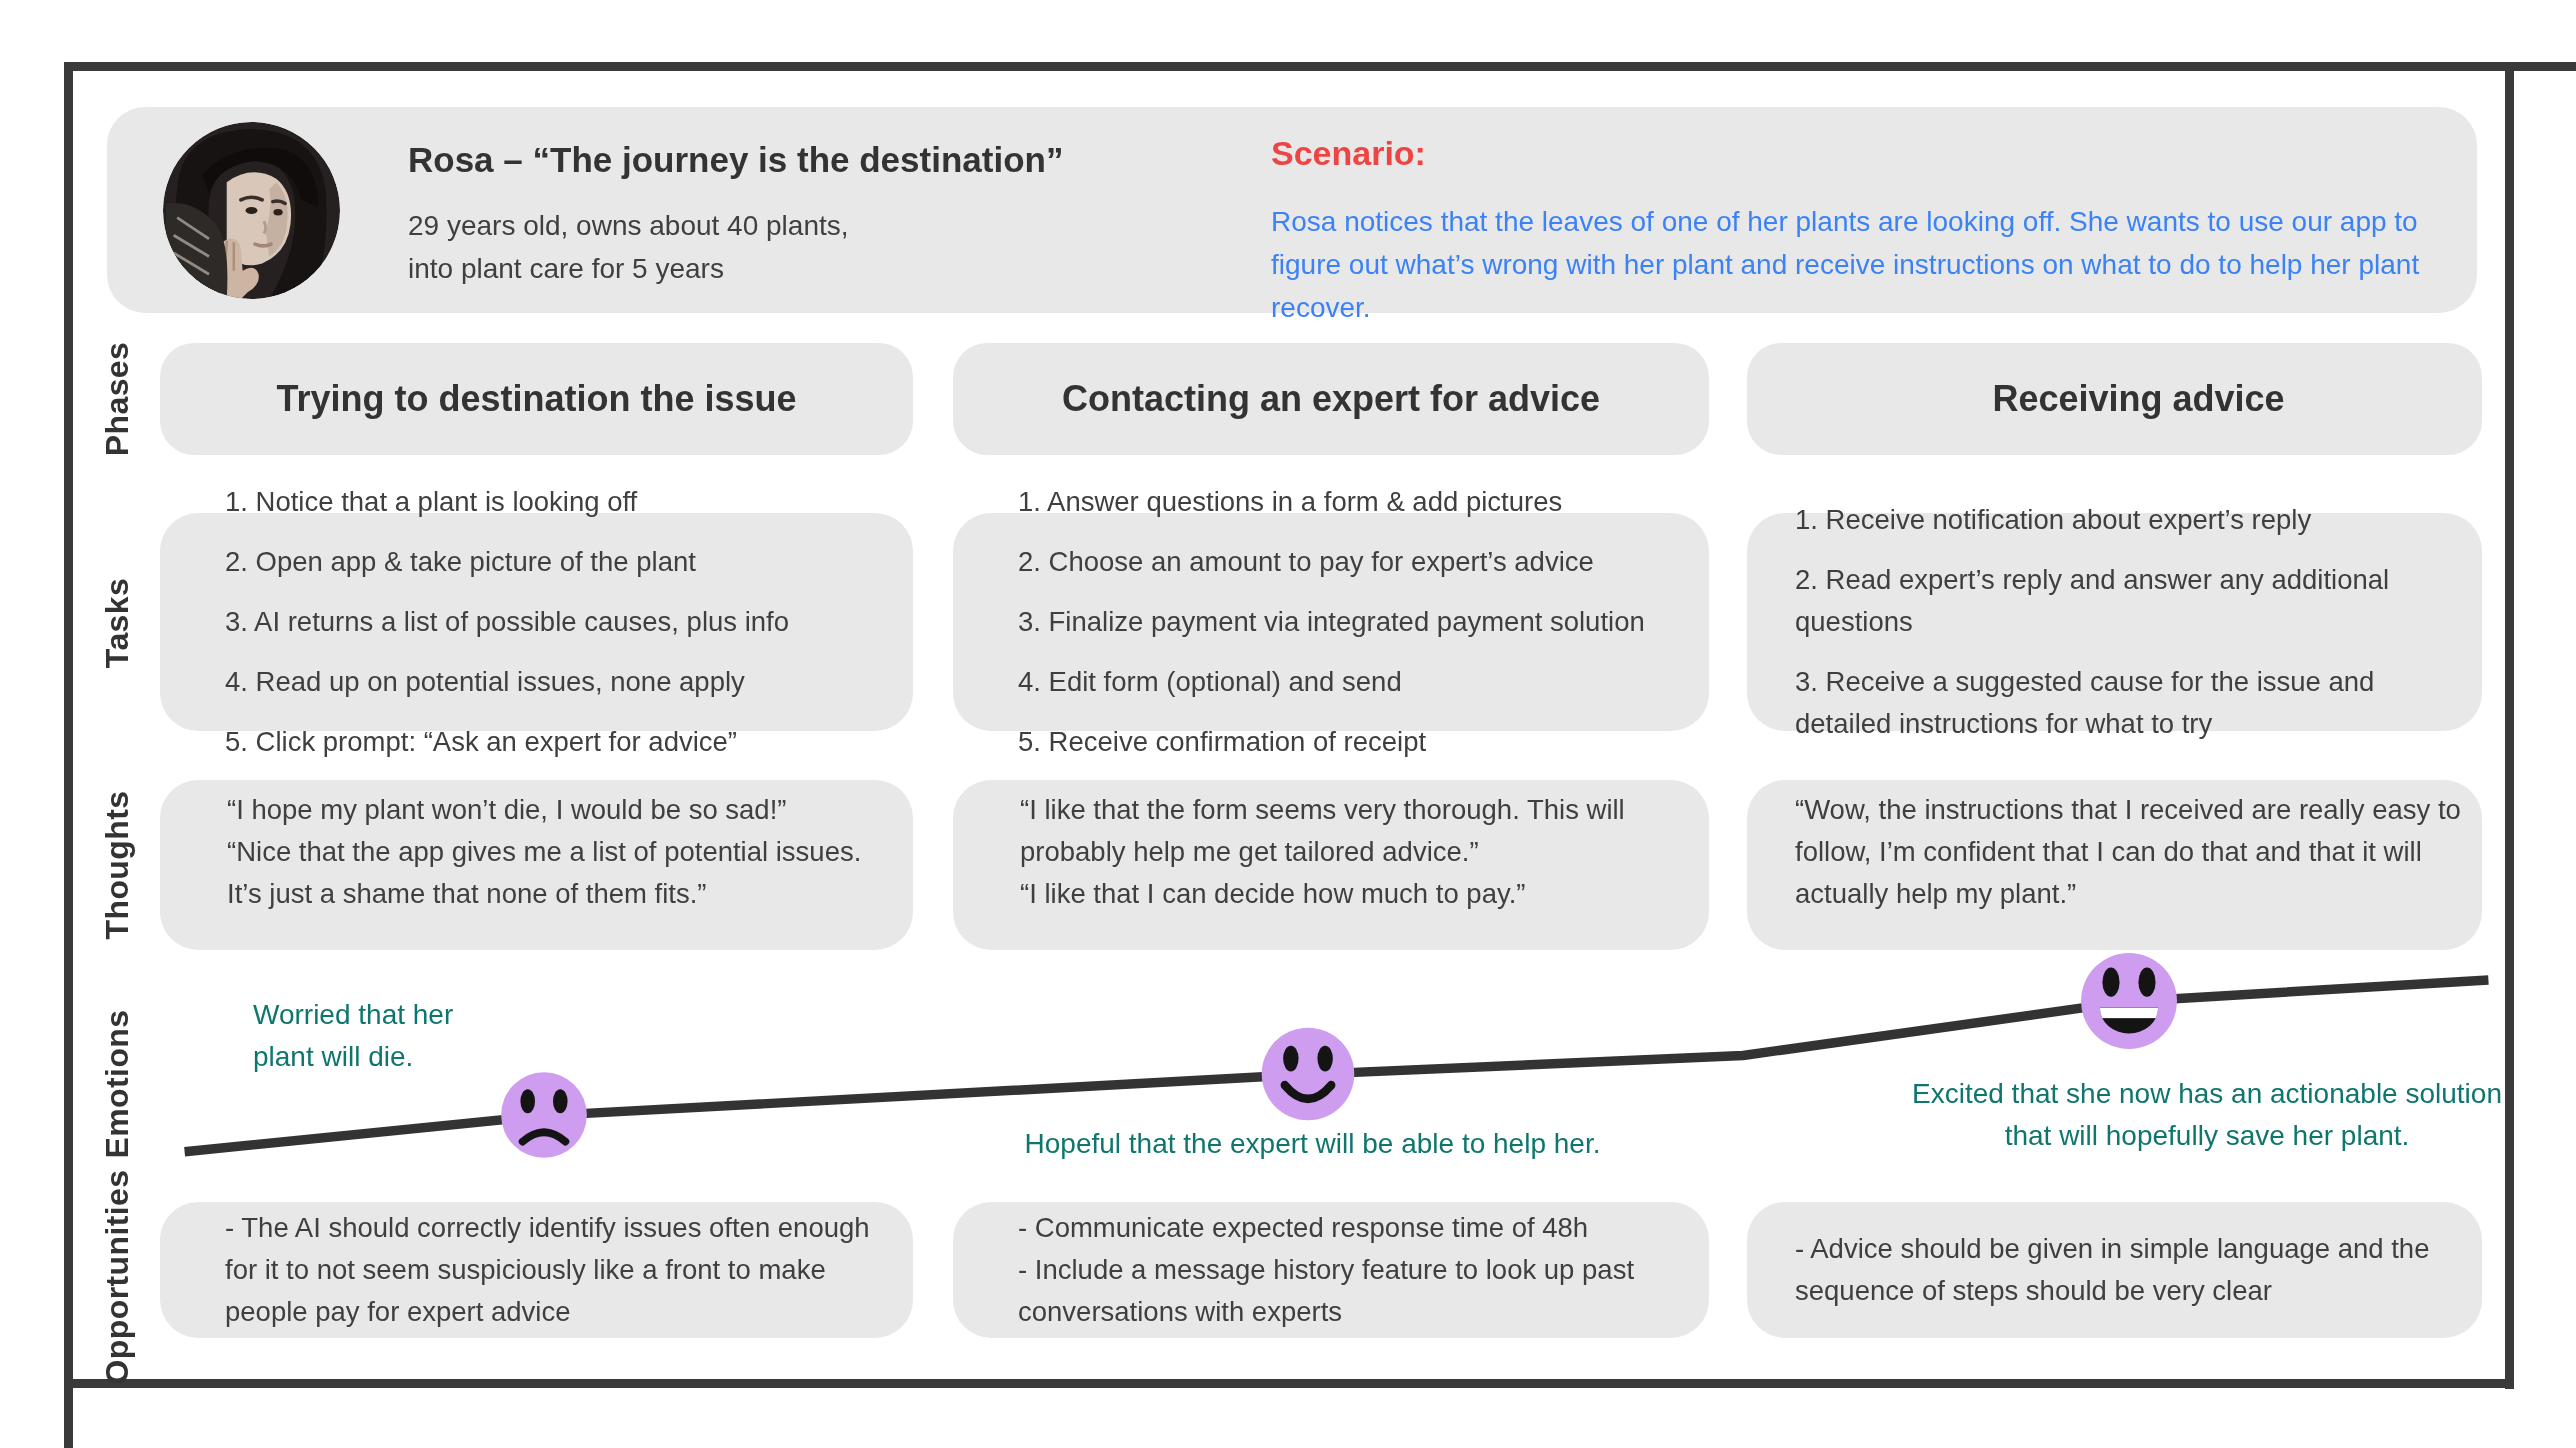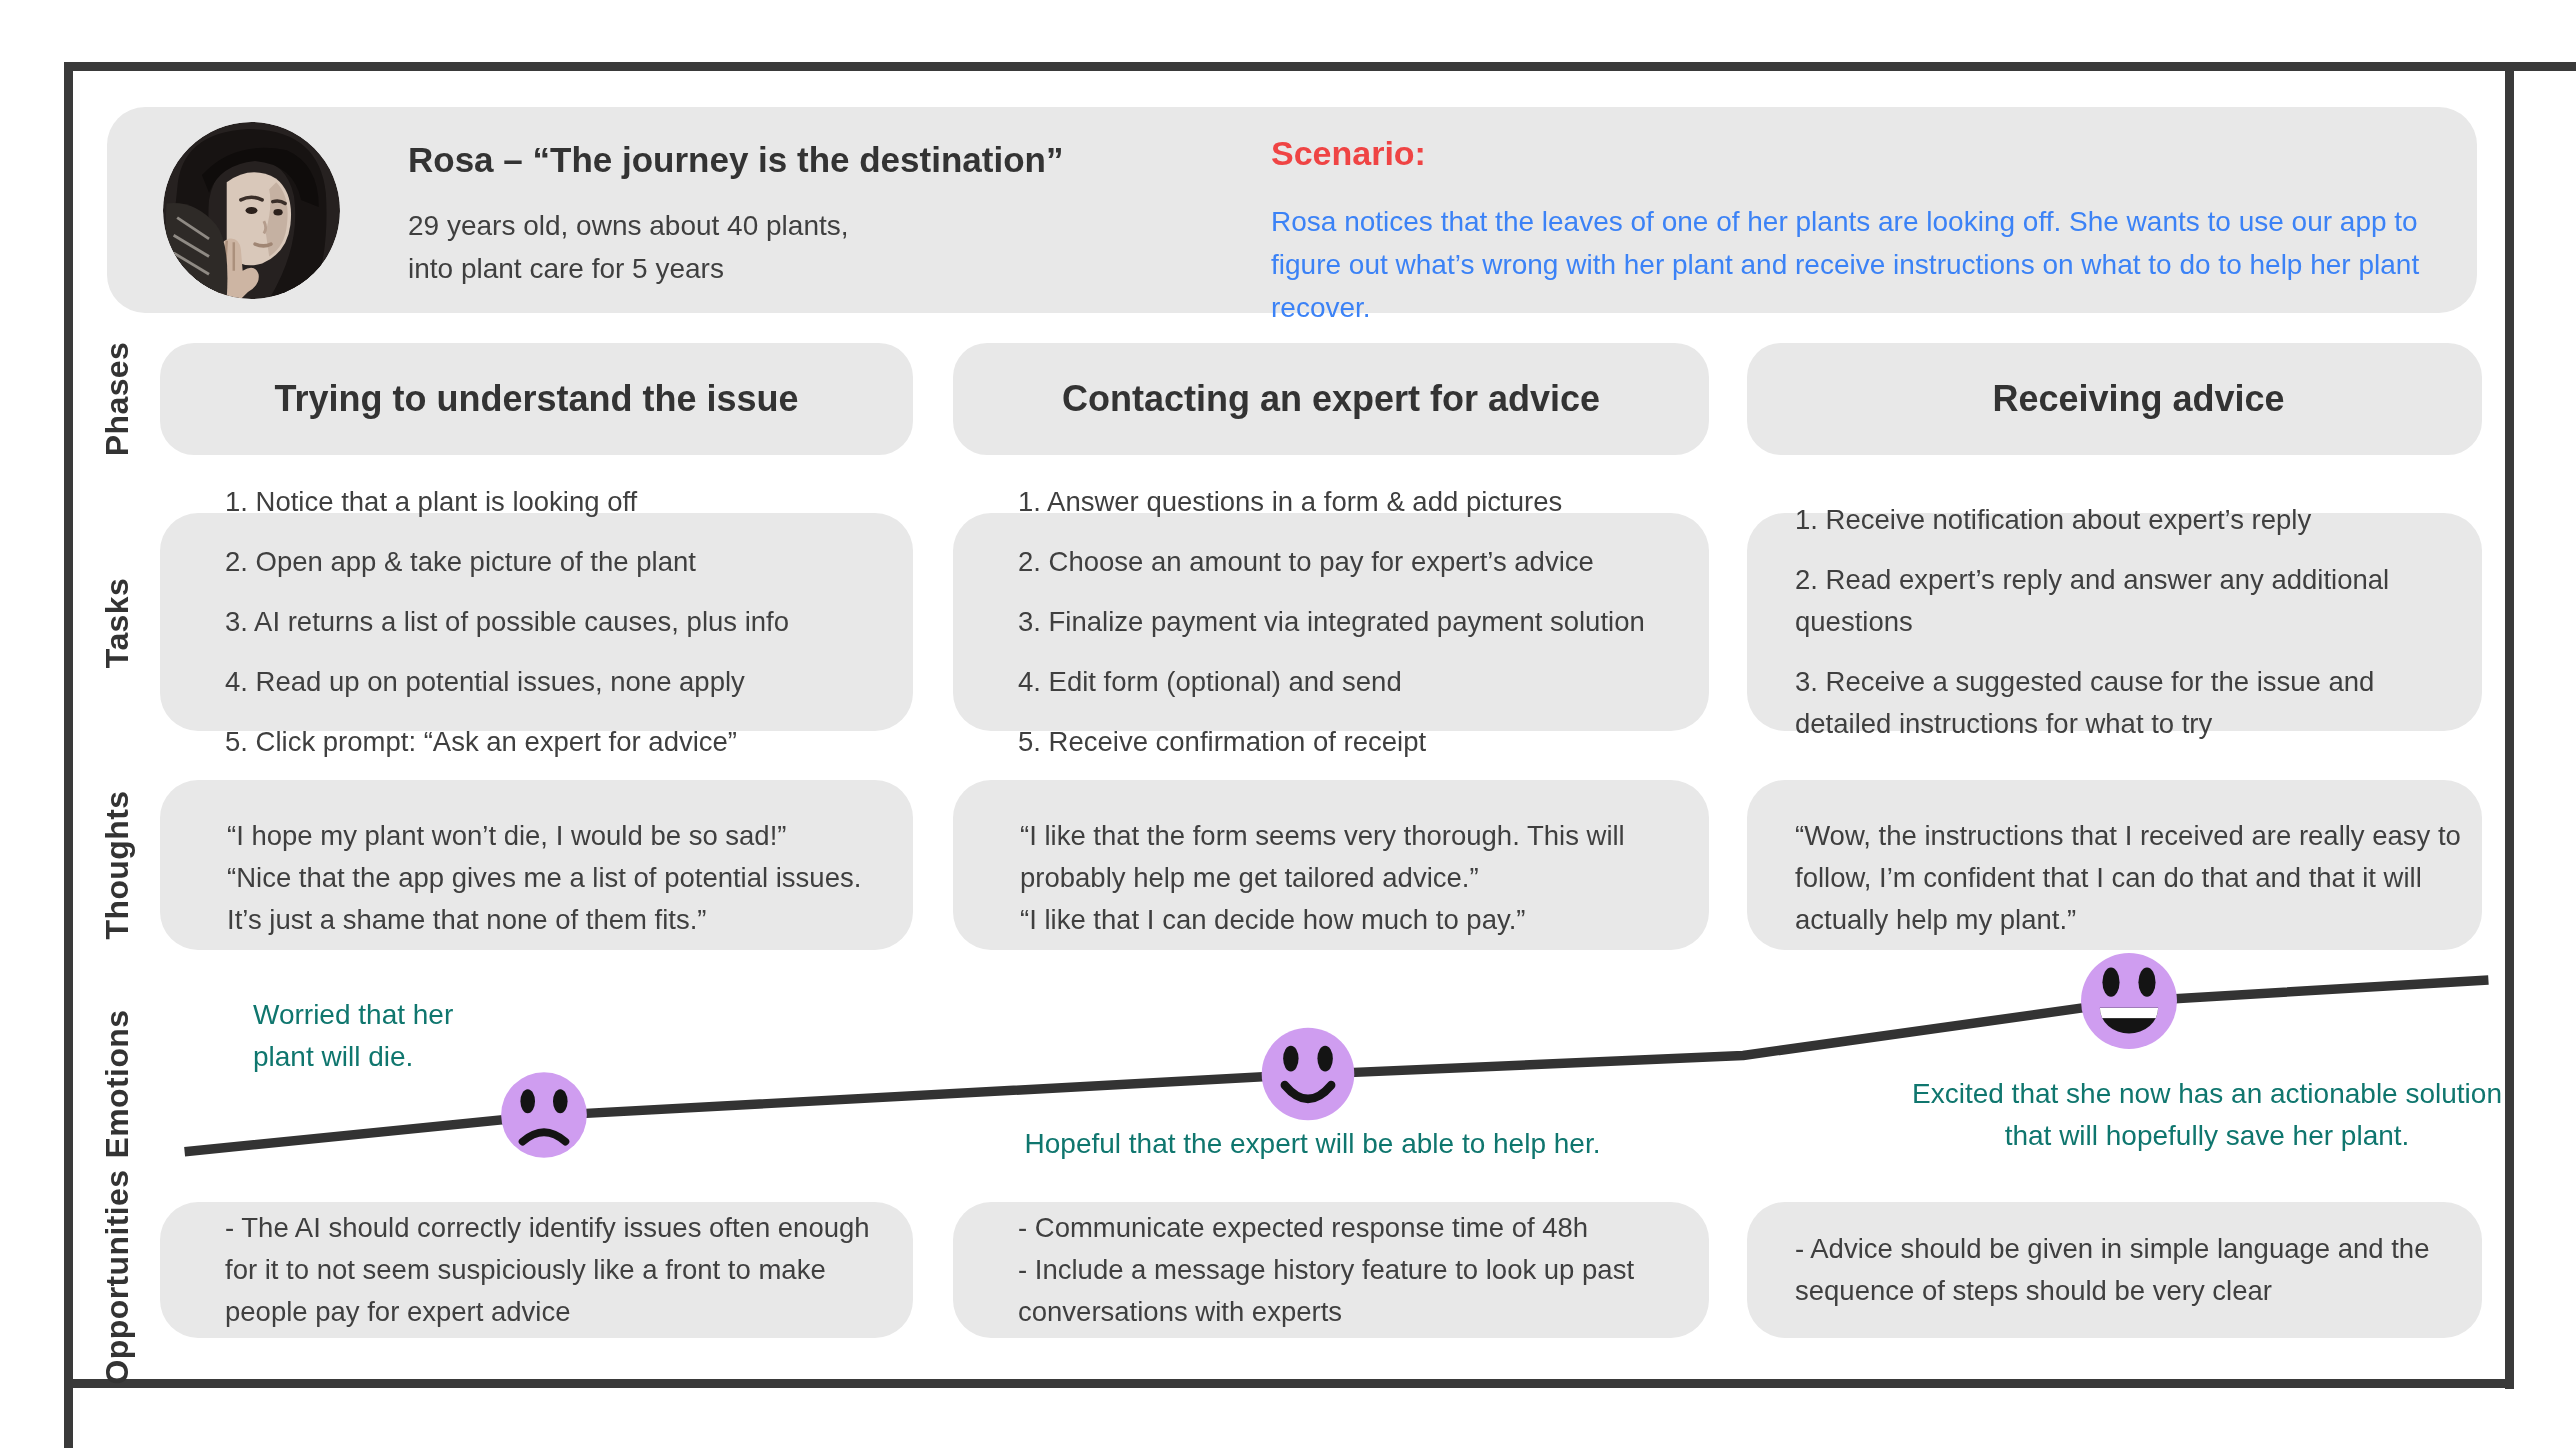--- a/index.html
+++ b/index.html
@@ -26,21 +26,21 @@
 
   
   .row-label{position:absolute;left:117px;transform:translate(-50%,-50%) rotate(-90deg);
              font-size:32px;font-weight:bold;color:#333333;white-space:nowrap;letter-spacing:0.4px;}
 
   
   .phase-box{top:343px;height:112px;display:flex;align-items:center;justify-content:center;
              font-size:36px;font-weight:bold;color:#333333;border-radius:34px;text-align:center;}
   .tasks-box{top:513px;height:218px;display:flex;flex-direction:column;justify-content:center;
              padding:8.6px 13px 8.6px 65px;font-size:27.5px;line-height:42px;gap:18px;}
-  .thoughts-box{top:780px;height:170px;display:flex;flex-direction:column;justify-content:flex-end;
+  .thoughts-box{top:780px;height:170px;display:flex;flex-direction:column;justify-content:flex-start;
              padding:8.6px 10.3px 8.6px 67px;font-size:27.5px;line-height:42px;}
   .opps-box{top:1202px;height:136px;display:flex;flex-direction:column;justify-content:center;
              padding:8.6px 13px 8.6px 65px;font-size:27.5px;line-height:42px;}
   .col0{left:160px;width:753px;}
   .col1{left:953px;width:756px;}
   .col2{left:1747px;width:735px;padding-left:48px;}
 
   
   .emotion-svg{position:absolute;left:0;top:0;width:2576px;height:1449px;pointer-events:none;}
   .face{position:absolute;}
@@ -110,21 +110,21 @@
     <div class="scenario-text">Rosa notices that the leaves of one of her plants are looking off. She wants to use our app to figure out what’s wrong with her plant and receive instructions on what to do to help her plant recover.</div>
   </div>
 
   <div class="row-label" style="top:399px">Phases</div>
   <div class="row-label" style="top:623px">Tasks</div>
   <div class="row-label" style="top:865px">Thoughts</div>
   <div class="row-label" style="top:1084px">Emotions</div>
   <div class="row-label" style="top:1277px">Opportunities</div>
 
   <div class="gbox phase-box col0">
-      <span>Trying to understand the issue</span>
+      <span>Trying to destination the issue</span>
     </div>
   <div class="gbox phase-box col1">
       <span>Contacting an expert for advice</span>
     </div>
   <div class="gbox phase-box col2">
       <span>Receiving advice</span>
     </div>
 
   <div class="gbox tasks-box col0">
     <div>1. Notice that a plant is looking off</div>

